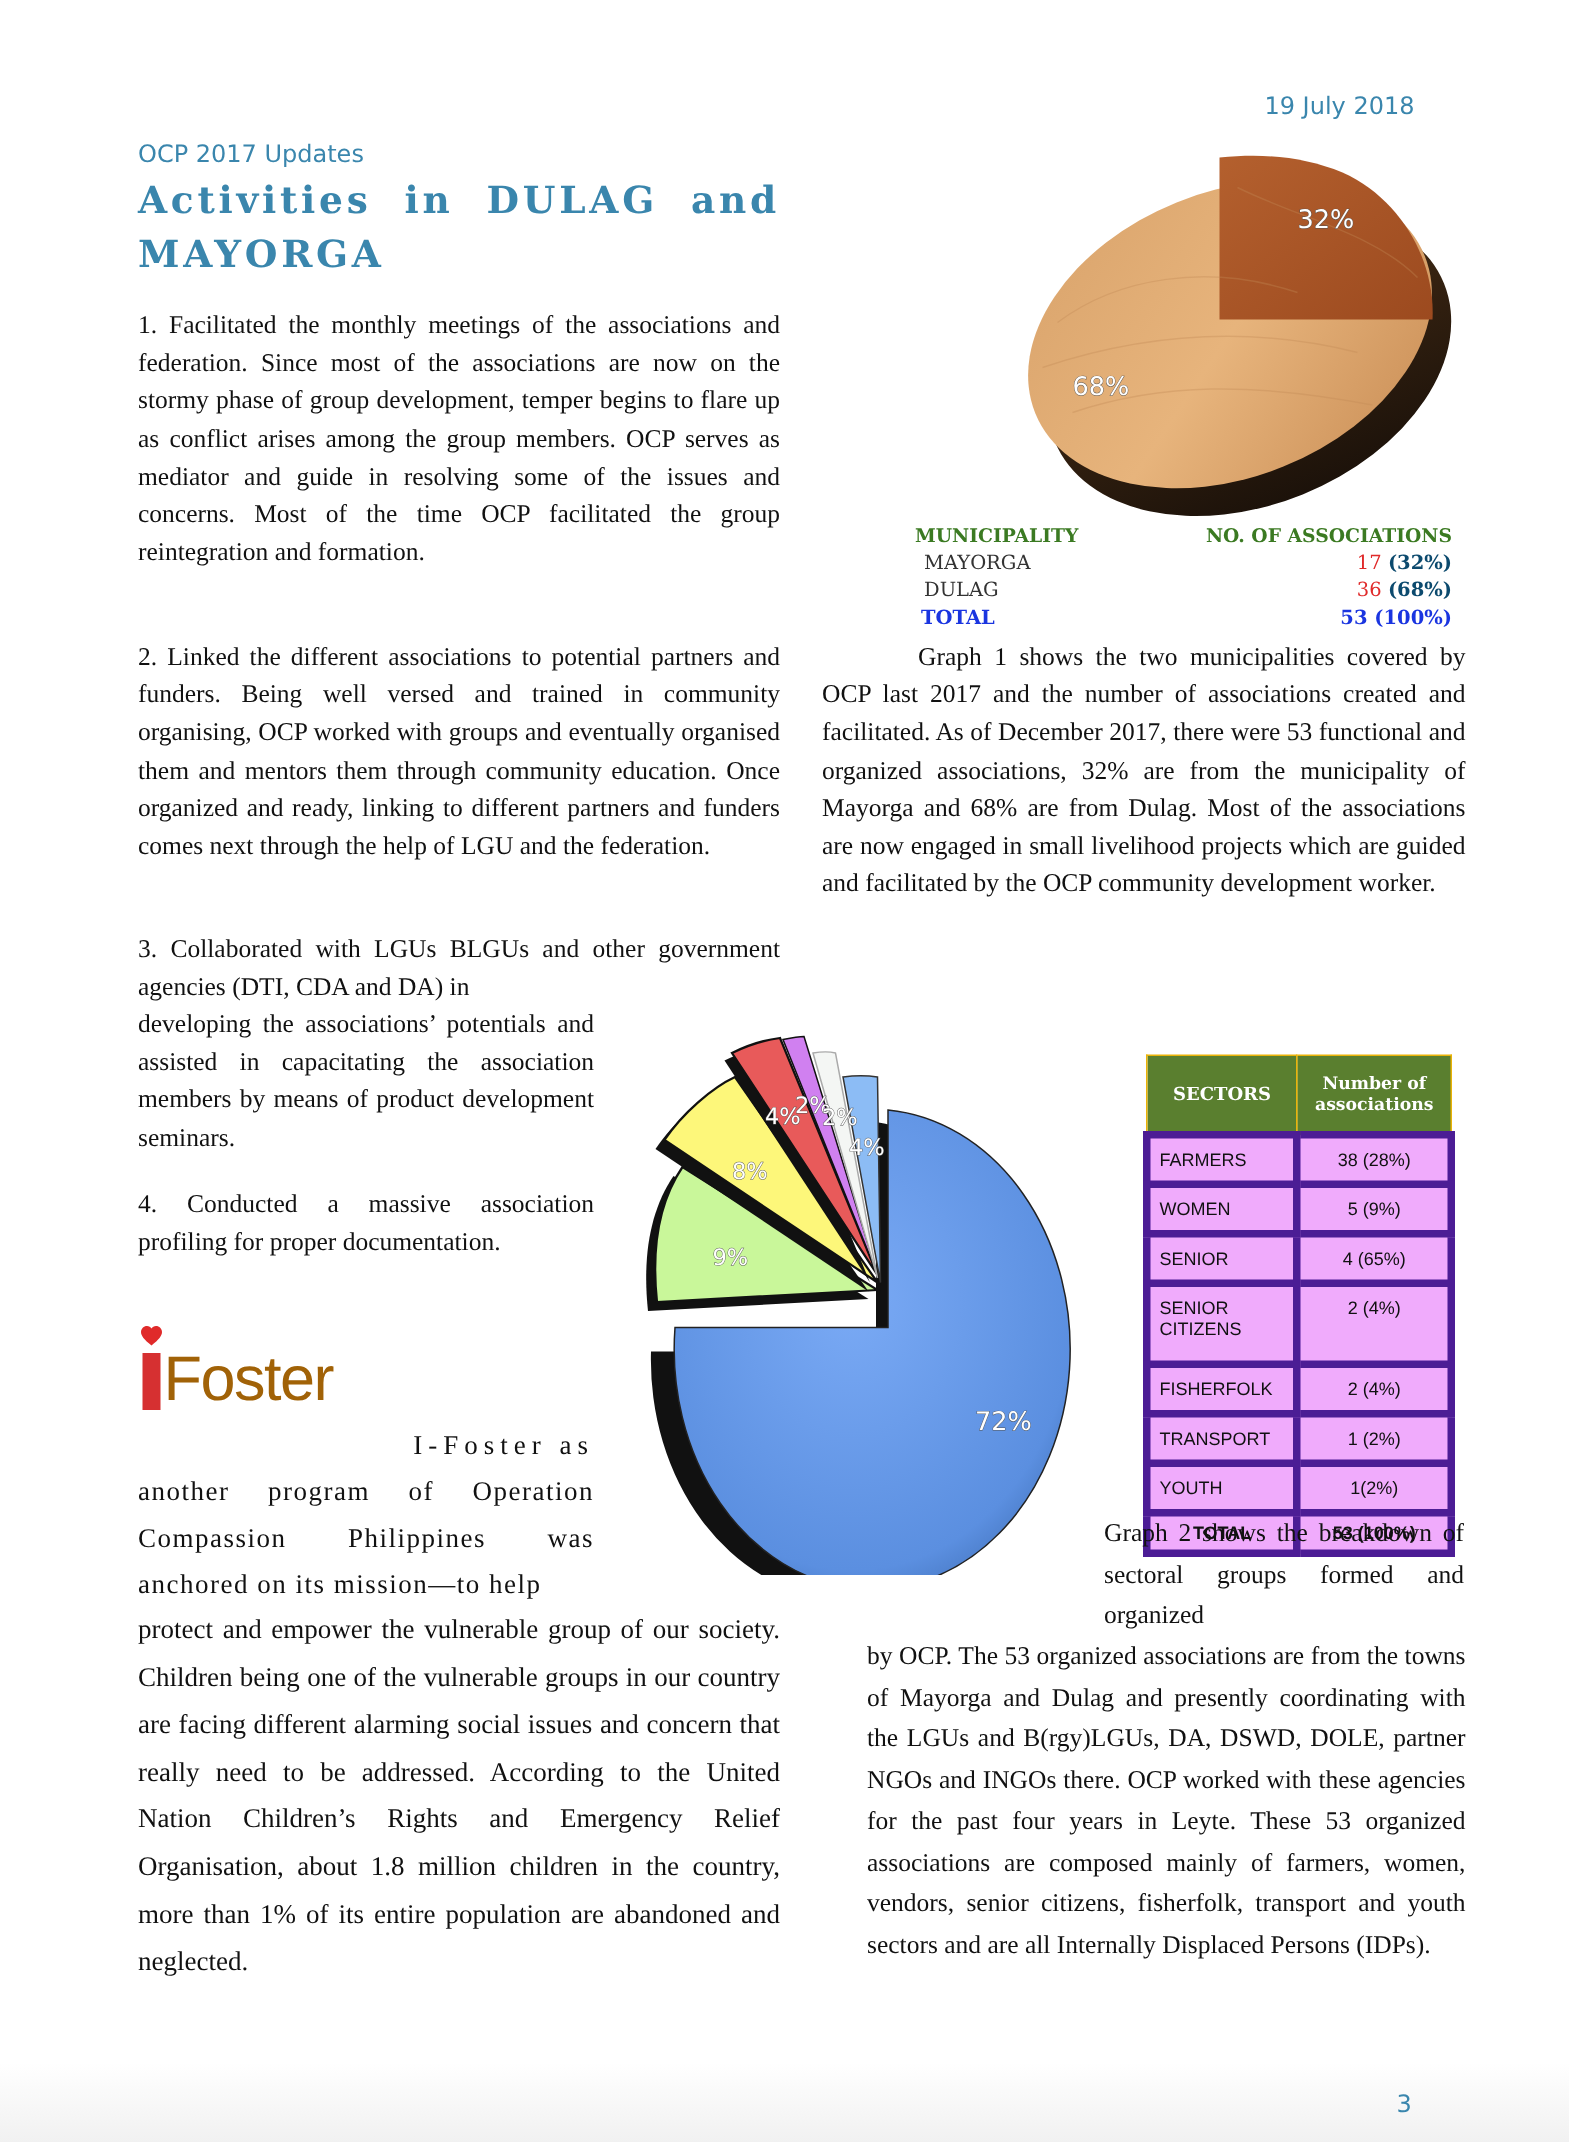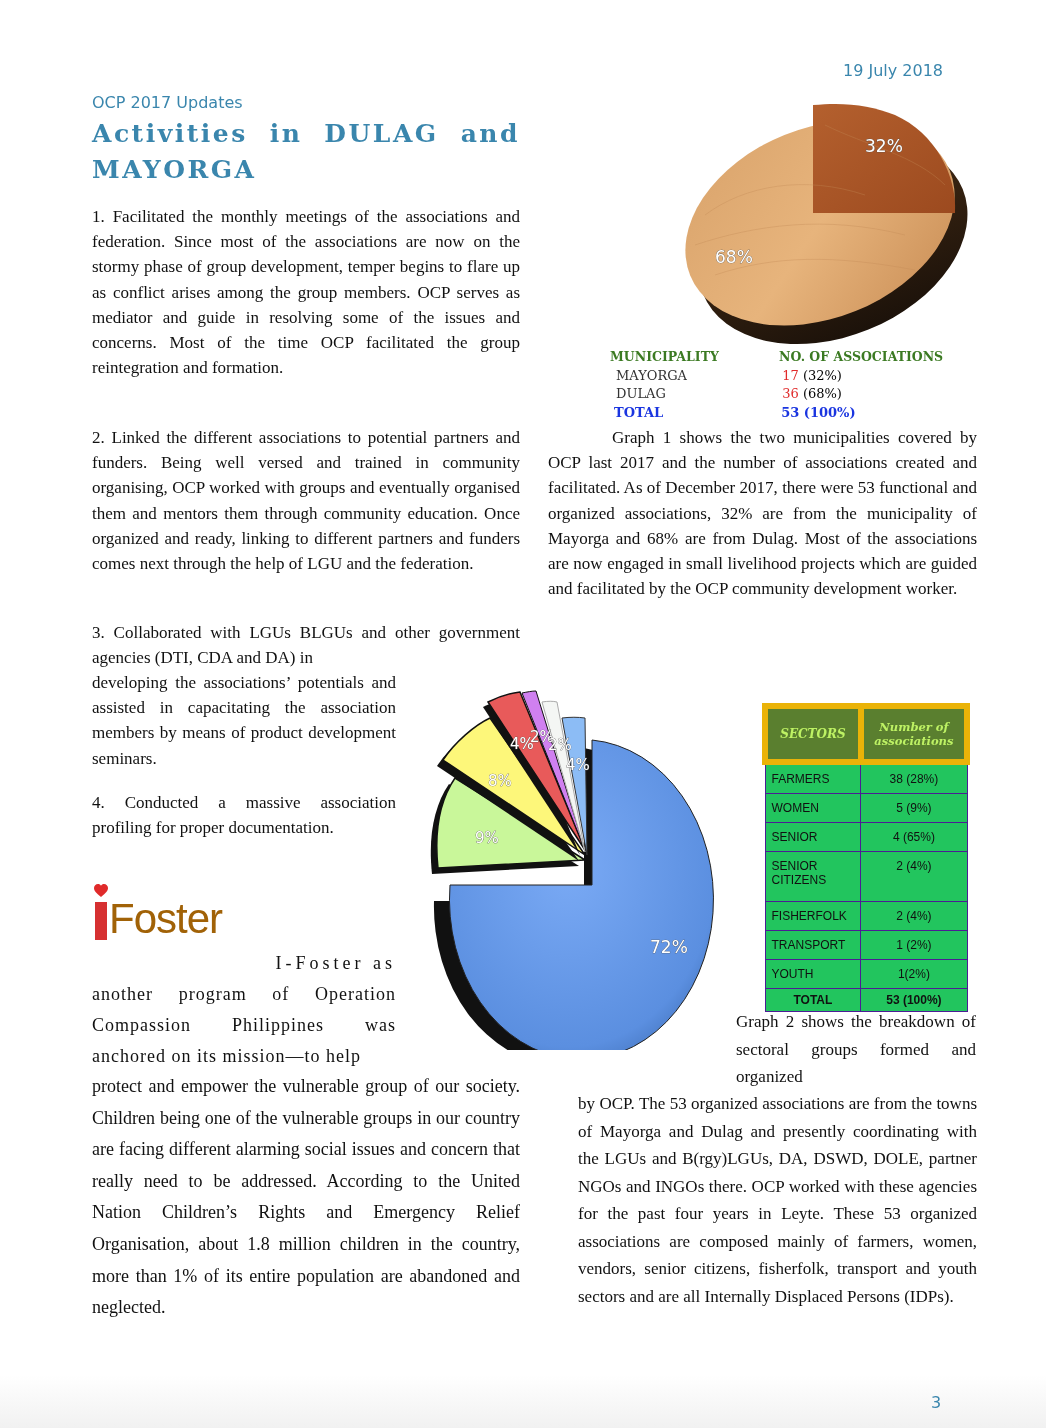--- a/index.html
+++ b/index.html
@@ -59,40 +59,40 @@
     position:absolute; left:578px; top:1090px; width:399px;
     font-size:17px; line-height:27.5px; text-align:justify; margin:0;
   }
   .pie1 { position:absolute; left:665px; top:95px; width:310px; height:255px; }
   .muni {
     position:absolute; left:608px; top:348px; width:360px;
     font-family:"DejaVu Serif", serif; font-size:13px; line-height:18.5px;
   }
   .muni-row { display:flex; }
   .muni-c1 { width:170px; }
-  .muni-c2 { width:190px; text-align:left; }
+  .muni-c2 { width:190px; text-align:right; }
   .muni-hdr { color:#3b7a22; font-weight:bold; font-size:12.5px; }
   .muni-hdr .muni-c1 { padding-left:2px; }
   .muni-name { color:#333; padding-left:8px; }
   .muni-red { color:#e02a2a; }
-  .muni-pct { color:#000000; }
+  .muni-pct { color:#0c4a6e;font-weight:bold; }
   .muni-total { color:#1a35e0; font-weight:bold; }
   .muni-total .muni-c1 { padding-left:6px; }
   .pie2 { position:absolute; left:420px; top:680px; width:320px; height:370px; }
   .sector-table {
     position:absolute; left:762px; top:703px; width:208px;
     border-collapse:collapse; font-family:"Liberation Sans", sans-serif; font-size:12px;
   }
   .sector-table th {
-    background:#5a7f2f; color:#bef264; font-family:"DejaVu Serif", serif; font-weight:bold;
-    height:48px; border:6px solid #eab308; font-size:12px; line-height:14px;font-style:italic;
+    background:#5a7f2f; color:#ffffff; font-family:"DejaVu Serif", serif; font-weight:bold;
+    height:48px; border:1px solid #eab308; font-size:12px; line-height:14px;
   }
   .sector-table th.h2 { font-size:11.5px; }
   .sector-table td {
-    background:#22c55e; border:1px solid #4c1d95; padding:0 6px; height:28px; vertical-align:middle;
+    background:#f0abfc; border:5px solid #4c1d95; padding:0 6px; height:28px; vertical-align:middle;
     color:#111;
   }
   .sector-table td.val { text-align:center; }
   .sector-table tr.tall td { height:42px; vertical-align:top; padding-top:7px; }
   .sector-table tr.total td { font-weight:bold; text-align:center; height:22px; }
   .page-num {
     position:absolute; left:931px; top:1393px; font-family:"DejaVu Sans", sans-serif;
     font-size:16px; color:#3a86ad;
   }
   .pct-lbl {

